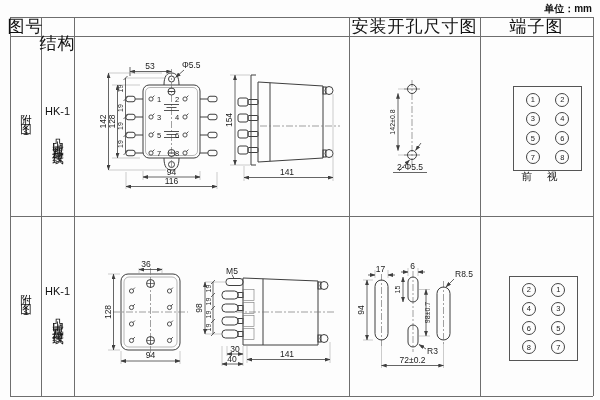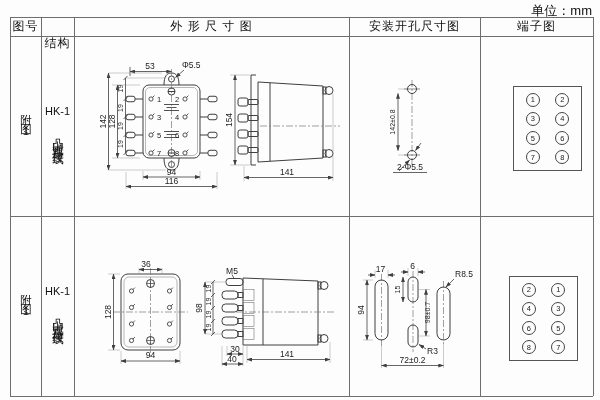--- a/index.html
+++ b/index.html
@@ -1,22 +1,22 @@
 <!DOCTYPE html>
 <html><head>
 <meta charset="utf-8">
 <style>
   html,body{margin:0;padding:0;background:#fff;}
   #page{position:relative;width:600px;height:400px;background:#fdfdfd;overflow:hidden;
         font-family:"Liberation Sans",sans-serif;color:#1e1e1e;}
   .hl{position:absolute;height:1px;background:#6e6e6e;}
   .vl{position:absolute;width:1px;background:#6e6e6e;}
   .cell{position:absolute;display:flex;align-items:center;justify-content:center;}
-  .hdr{font-size:12px;color:#111;letter-spacing:1px;white-space:pre;}
-  .unit{position:absolute;top:2px;right:8px;font-size:13px;color:#111;}
+  .hdr{font-size:17px;color:#111;letter-spacing:1px;white-space:pre;}
+  .unit{position:absolute;top:2px;right:8px;font-size:10px;color:#111;font-weight:bold;}
   .vtext{writing-mode:vertical-rl;text-orientation:upright;font-size:11.5px;color:#111;}
   .figno{letter-spacing:10px;}
   .struct{letter-spacing:3px;}
   .structcell{flex-direction:column;gap:12px;}
   .model{font-size:11px;color:#111;}
   svg{position:absolute;overflow:visible;}
   svg text{font-family:"Liberation Sans",sans-serif;fill:#222;}
   .dim{font-size:8.5px;}
   .dimS{font-size:7px;}
   .num{font-size:7.5px;}
@@ -42,21 +42,20 @@
     <div class="vl" style="left:10px;top:17px;height:379px"></div>
     <div class="vl" style="left:41px;top:17px;height:379px"></div>
     <div class="vl" style="left:74px;top:17px;height:379px"></div>
     <div class="vl" style="left:349px;top:17px;height:379px"></div>
     <div class="vl" style="left:480px;top:17px;height:379px"></div>
     <div class="vl" style="left:593px;top:17px;height:379px"></div>
   </div>
 
   <div class="cell hdr" style="left:10px;top:17px;width:31px;height:19px">图号</div>
   <div class="cell hdr" style="left:41px;top:34px;width:33px;height:19px">结构</div>
-  <div class="cell hdr" style="left:74px;top:17px;width:275px;height:19px">外 形 尺 寸 图</div>
   <div class="cell hdr" style="left:480px;top:17px;width:113px;height:19px">端子图</div>
   <div class="cell hdr" style="left:349px;top:17px;width:131px;height:19px">安装开孔尺寸图</div>
 
   <div class="cell" style="left:10px;top:36px;width:31px;height:180px">
     <span class="vtext figno">附图1</span>
   </div>
   <div class="cell structcell" style="left:41px;top:36px;width:33px;height:180px">
     <span class="model">HK-1</span>
     <span class="vtext struct">凸出式前接线</span>
   </div>
@@ -228,20 +227,21 @@
   <div class="tbox" style="left:513px;top:86px;width:59px;height:77px">
     <span>1</span>
     <span>2</span>
     <span>3</span>
     <span>4</span>
     <span>5</span>
     <span>6</span>
     <span>7</span>
     <span>8</span>
   </div>
+  <div class="tcap" style="left:505px;top:170px;width:75px">前 视</div>
 
   <svg style="left:74px;top:216px" width="275" height="180" viewBox="0 0 275 180">
     <g stroke="#3f3f3f" fill="none" stroke-width="1">
       <rect x="47" y="58" width="59" height="76" rx="7"></rect>
       <rect x="50" y="61" width="53" height="70" rx="5" stroke="#888" stroke-width="0.6"></rect>
       <line x1="76.5" y1="52" x2="76.5" y2="141" stroke-dasharray="7 2 2 2" stroke-width="0.7" stroke="#777"></line>
       <line x1="39" y1="96" x2="114" y2="96" stroke-dasharray="7 2 2 2" stroke-width="0.7" stroke="#777"></line>
       <circle cx="76.5" cy="67.5" r="4"></circle>
         <line x1="72.5" y1="67.5" x2="80.5" y2="67.5" stroke-width="0.7"></line>
         <line x1="76.5" y1="63.5" x2="76.5" y2="71.5" stroke-width="0.7"></line>

